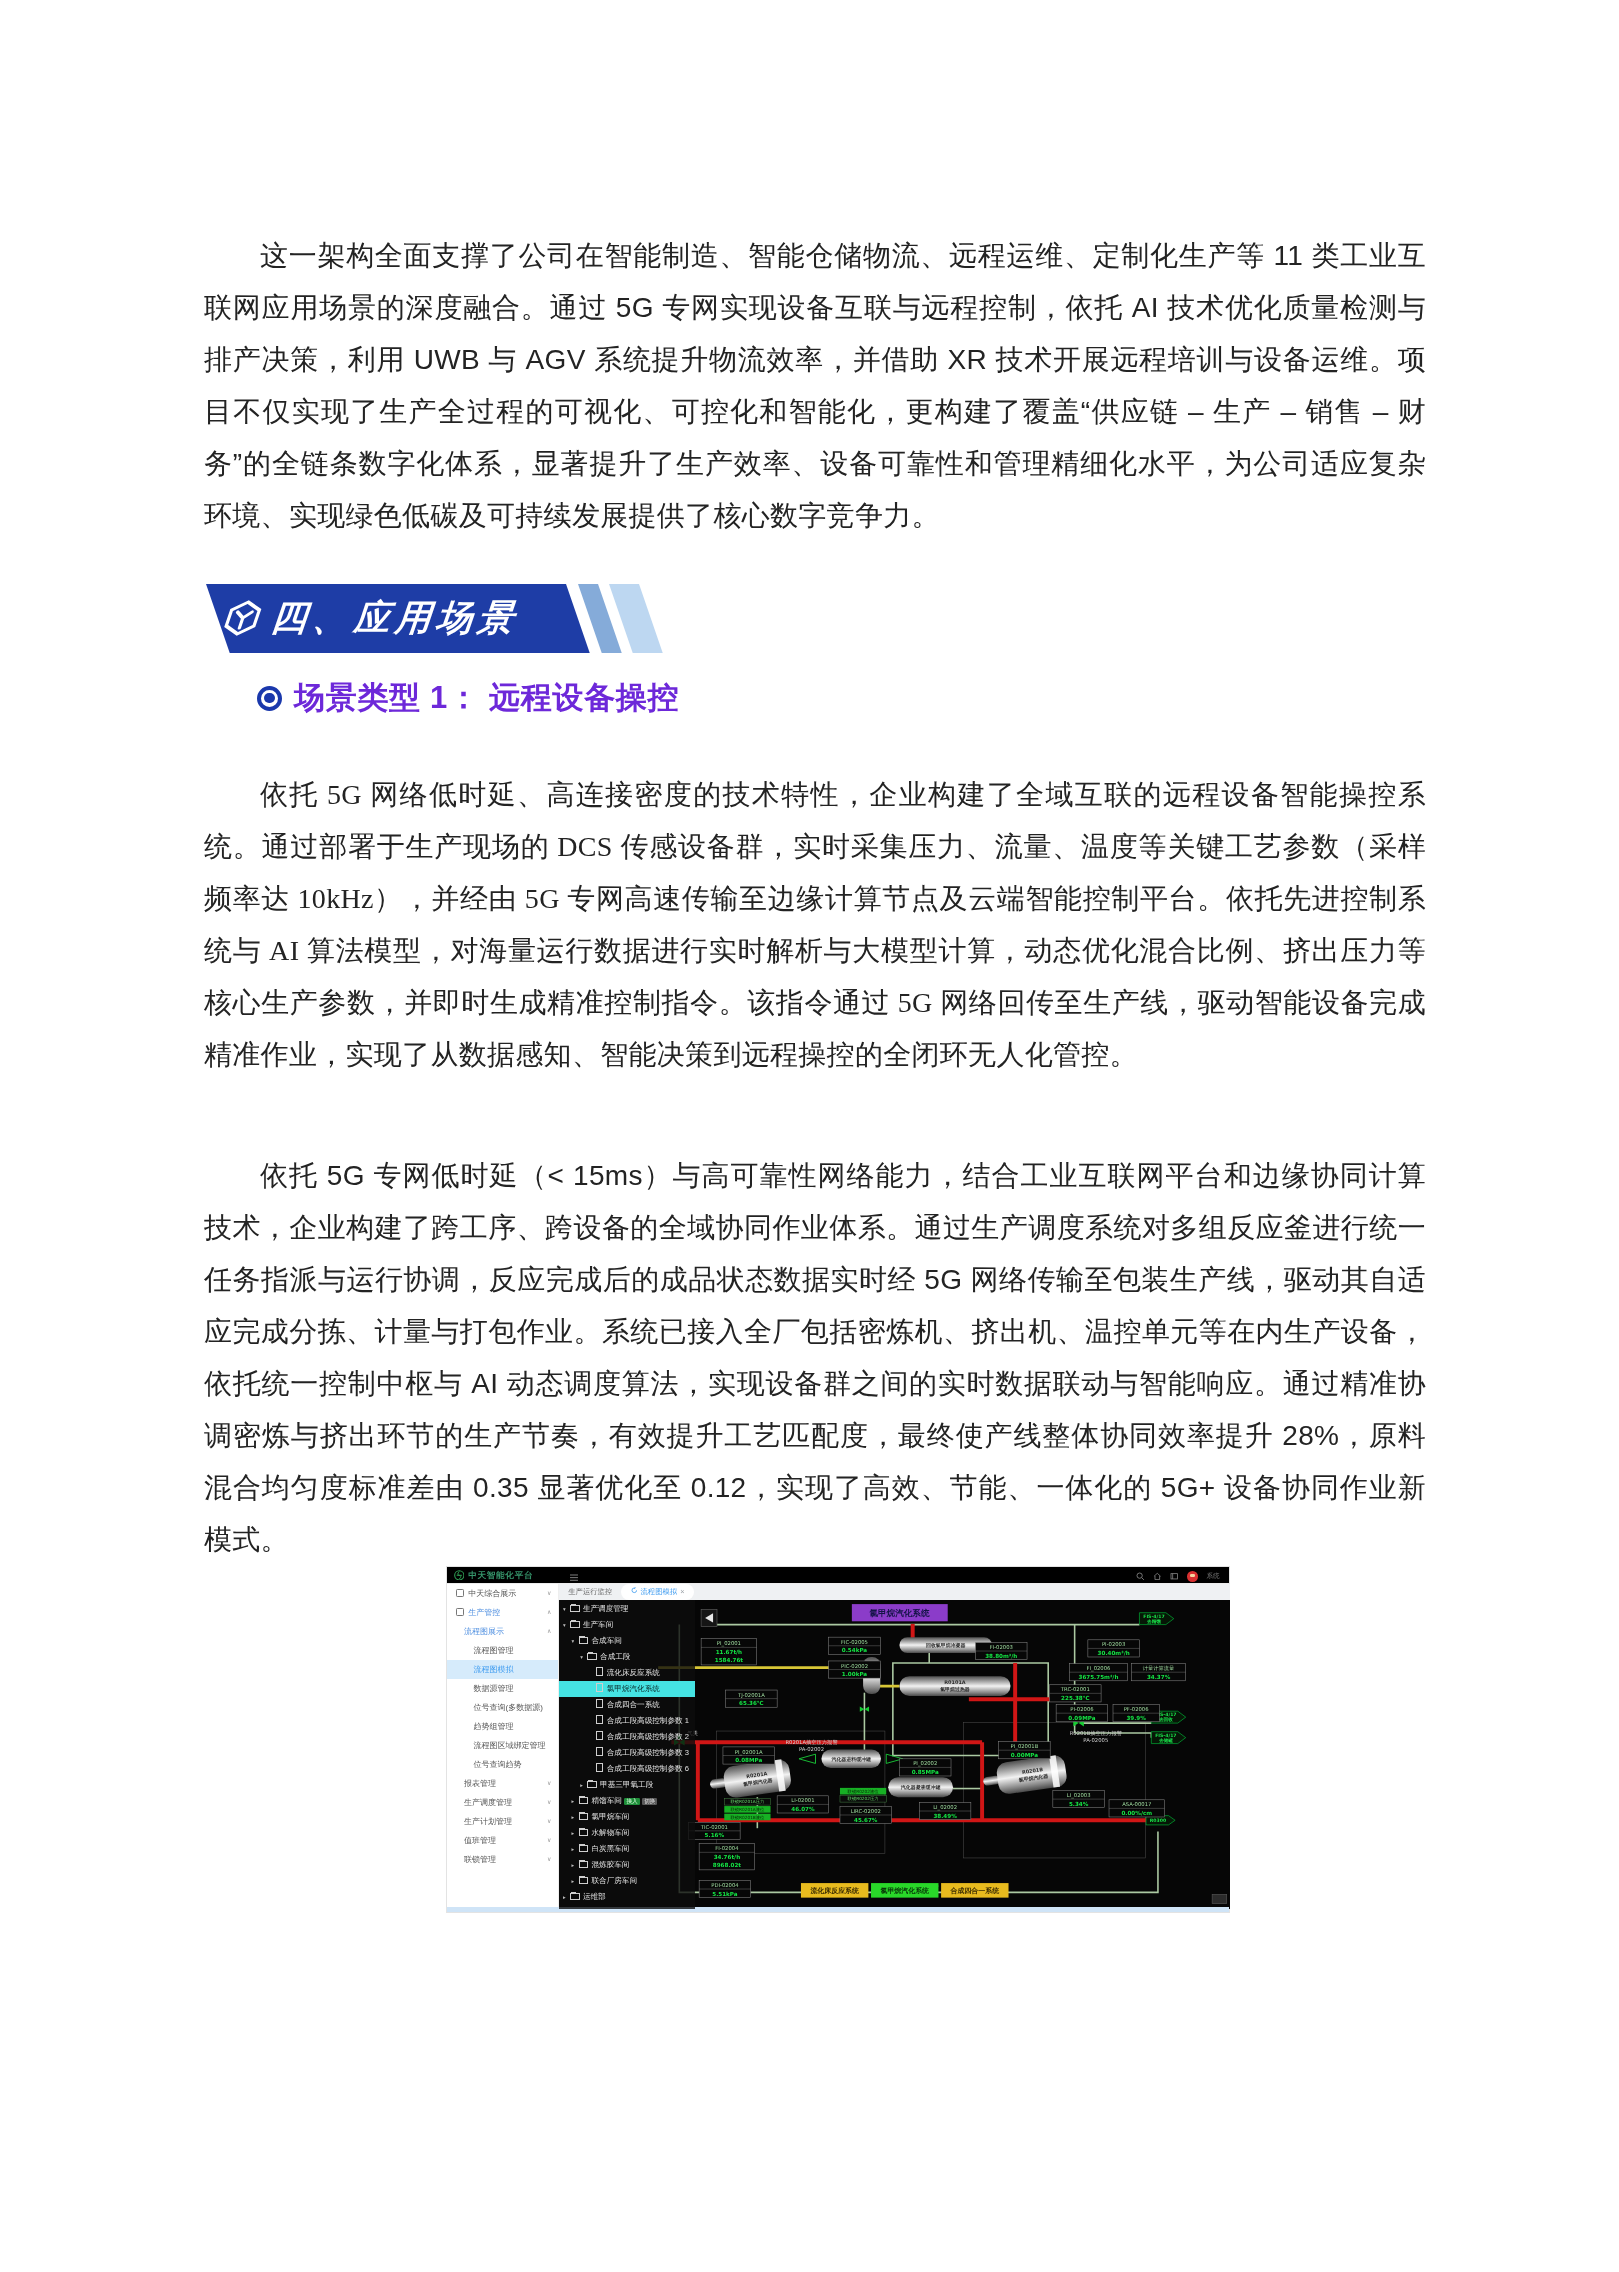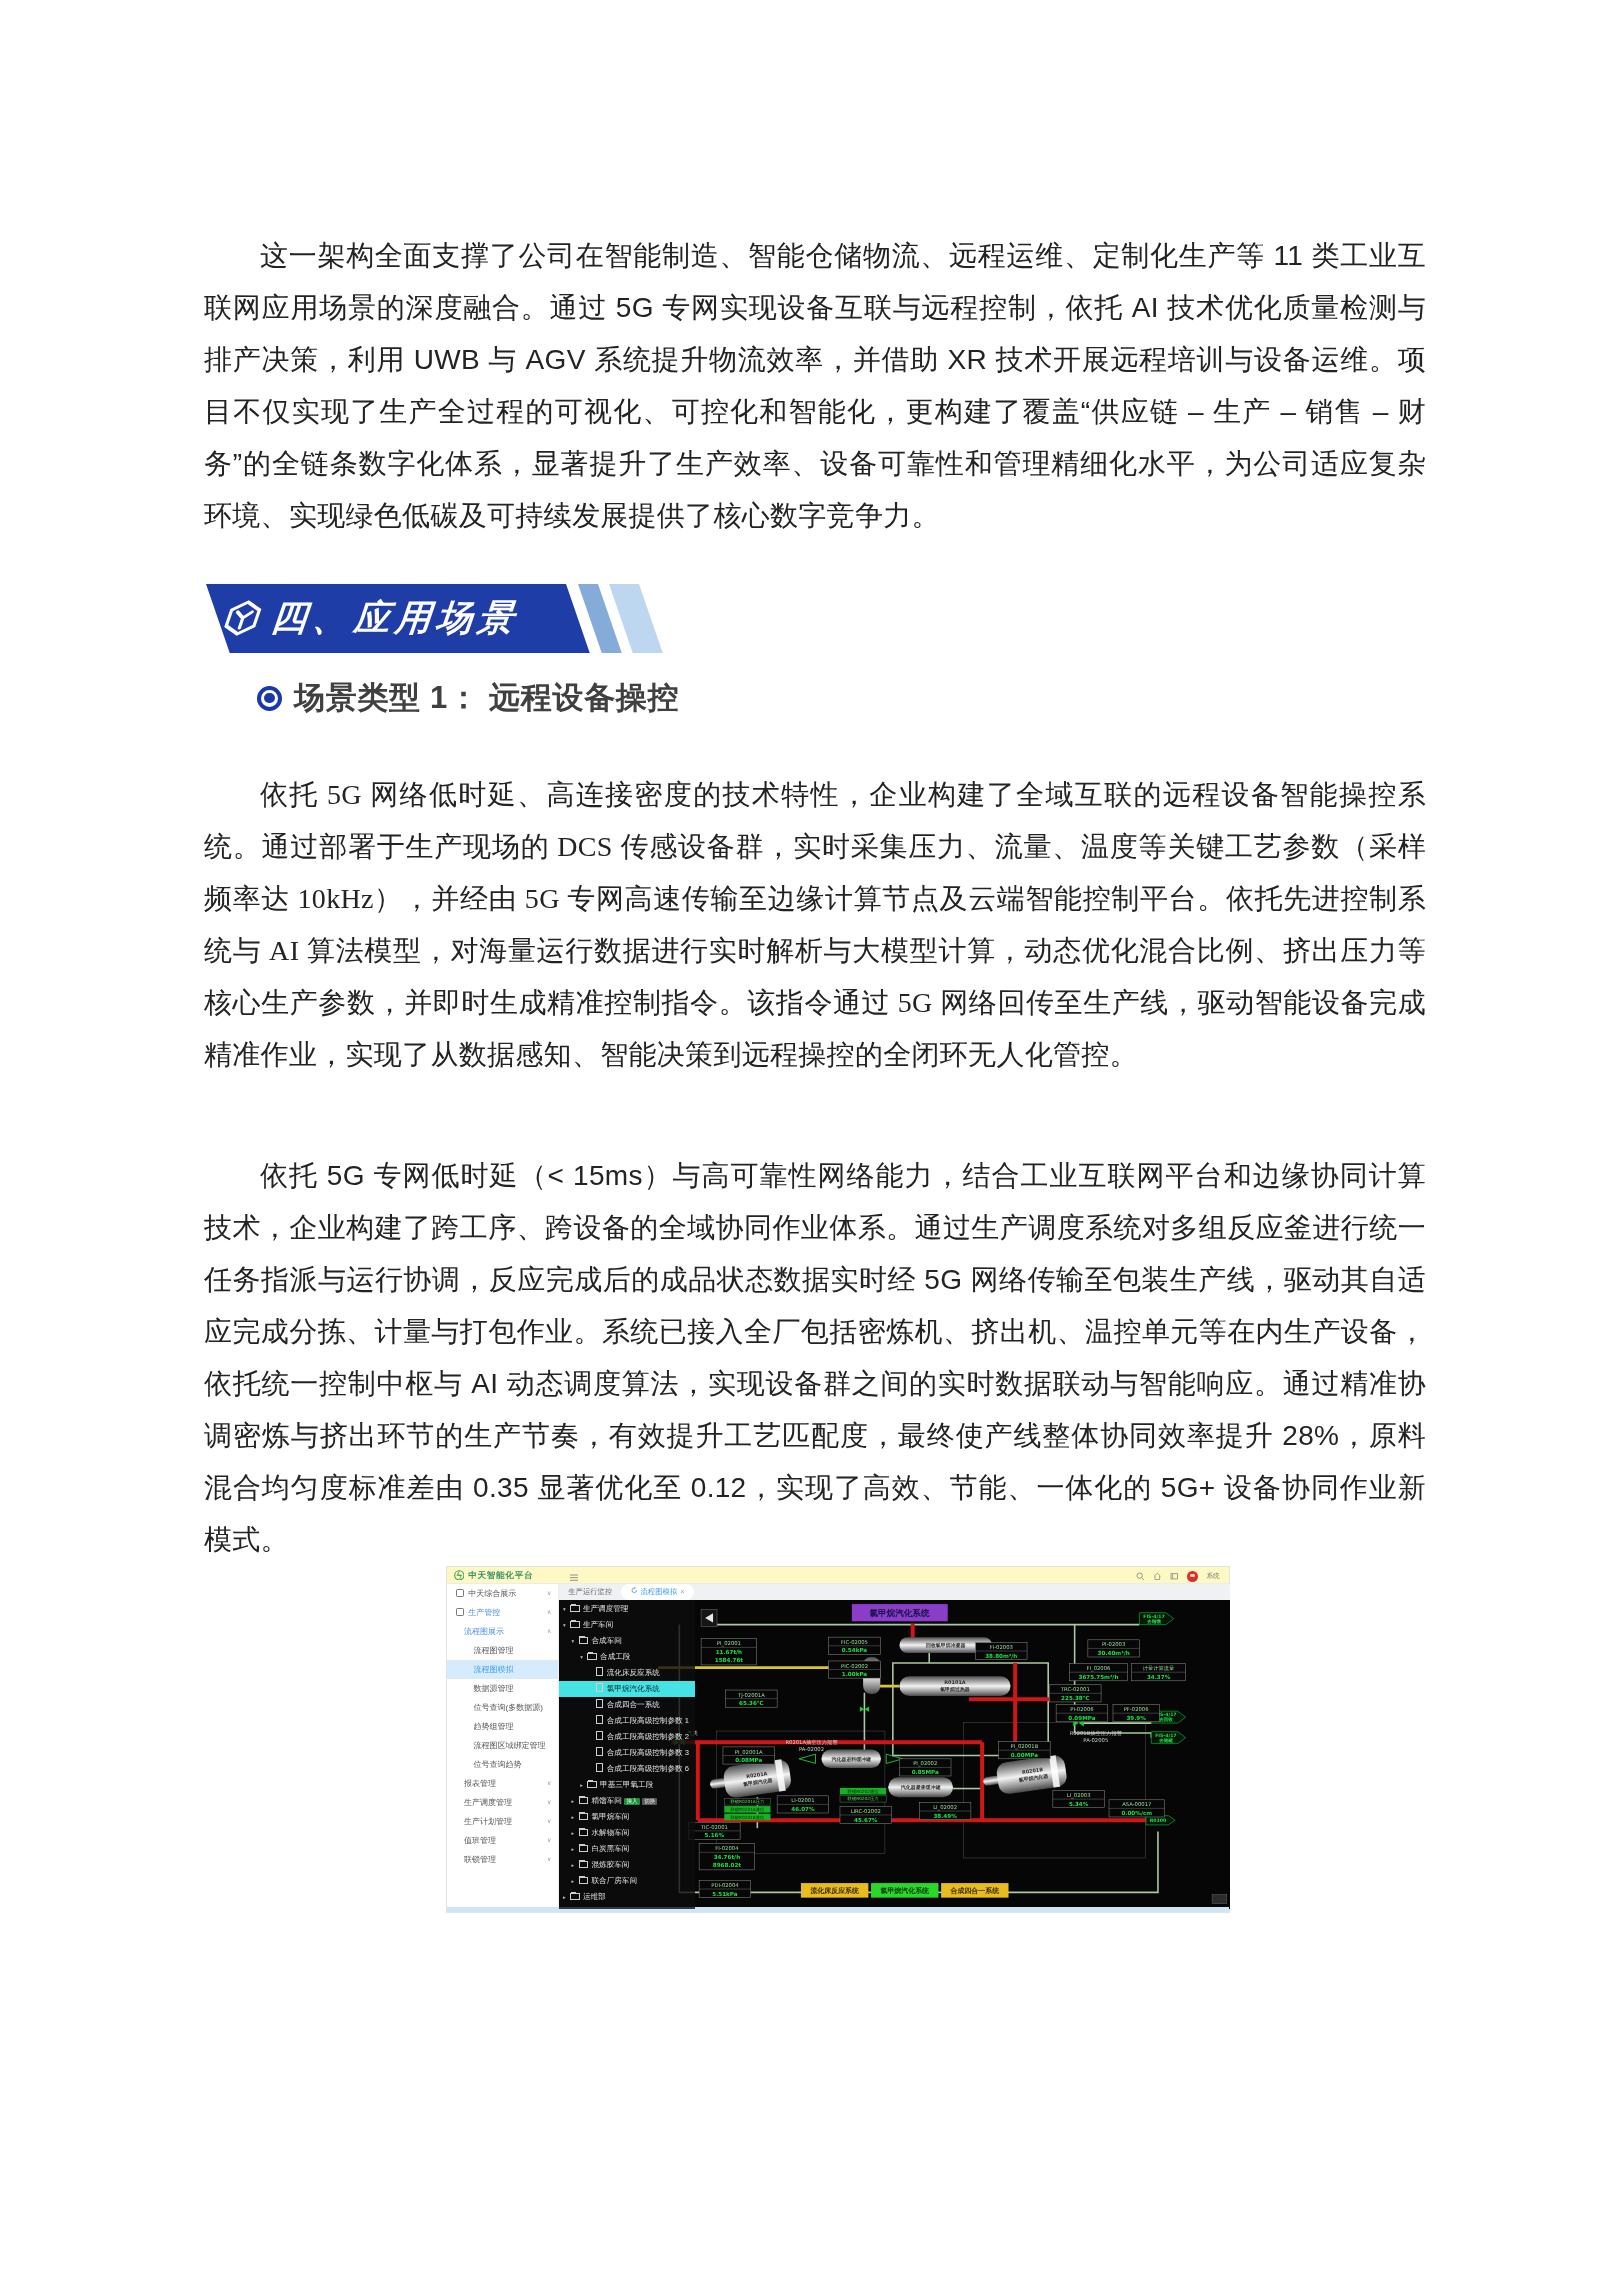--- a/index.html
+++ b/index.html
@@ -19,30 +19,30 @@
                transform:skewX(19deg);transform-origin:0 0;}
   .banner-inner{position:absolute;left:0;top:0;width:360px;height:69px;transform:skewX(-19deg);
                 transform-origin:0 0;display:flex;align-items:center;justify-content:center;gap:14.6px;}
   .banner-title{color:#ffffff;font-size:36px;font-weight:bold;letter-spacing:5.3px;
                 font-family:"Liberation Serif",serif;}
   .stripe{position:absolute;top:0;height:69px;transform:skewX(19deg);transform-origin:0 0;}
   .stripe.s1{left:372px;width:20px;background:#85abd9;}
   .stripe.s2{left:403px;width:30px;background:#bdd7f1;}
   
   .scene-head{position:absolute;left:257px;display:flex;align-items:center;gap:12px;
-              color:#404040;font-size:31px;font-weight:bold;letter-spacing:0.7px;}
+              color:#6d28d9;font-size:31px;font-weight:bold;letter-spacing:0.7px;}
   .pos-h1{top:677px;} .pos-h2{top:1088px;} .pos-h3{top:1962px;}
   .bullet{display:inline-block;width:17px;height:17px;border:4px solid #1a38ac;border-radius:50%;
           position:relative;flex:0 0 auto;}
   .bullet::after{content:"";position:absolute;left:3.3px;top:3.3px;width:10.6px;height:10.6px;
                  border-radius:50%;background:#1a38ac;}
   
   .shot{position:absolute;left:446px;top:1566px;width:784px;height:347px;background:#fff;
         border:0.7px solid #e3e3e3;box-sizing:border-box;font-family:"Liberation Sans",sans-serif;}
-  .shot-header{position:absolute;left:0;top:0;width:100%;height:17px;background:#fef9c3;
+  .shot-header{position:absolute;left:0;top:0;width:100%;height:17px;background:#000000;
                border-bottom:0.7px solid #ececec;box-sizing:border-box;}
   .logo-wrap{position:absolute;left:6.6px;top:2.6px;display:flex;align-items:center;gap:4px;}
   .logo-text{font-size:8.6px;font-weight:bold;color:#35946a;letter-spacing:0.7px;}
   .hamb{position:absolute;left:123px;top:4.6px;}
   .hdr-icons{position:absolute;right:9.3px;top:3.3px;display:flex;align-items:center;gap:8.6px;}
   .avatar{width:10.6px;height:10.6px;border-radius:50%;background:#d83030;position:relative;overflow:hidden;}
   .avatar::after{content:"";position:absolute;left:2.6px;top:2.6px;width:5.3px;height:3.3px;background:#f5d6a0;border-radius:1.3px;}
   .hdr-user{font-size:6.6px;color:#777;}
   
   .shot-sidebar{position:absolute;left:0;top:17px;width:112px;height:325px;background:#fff;

